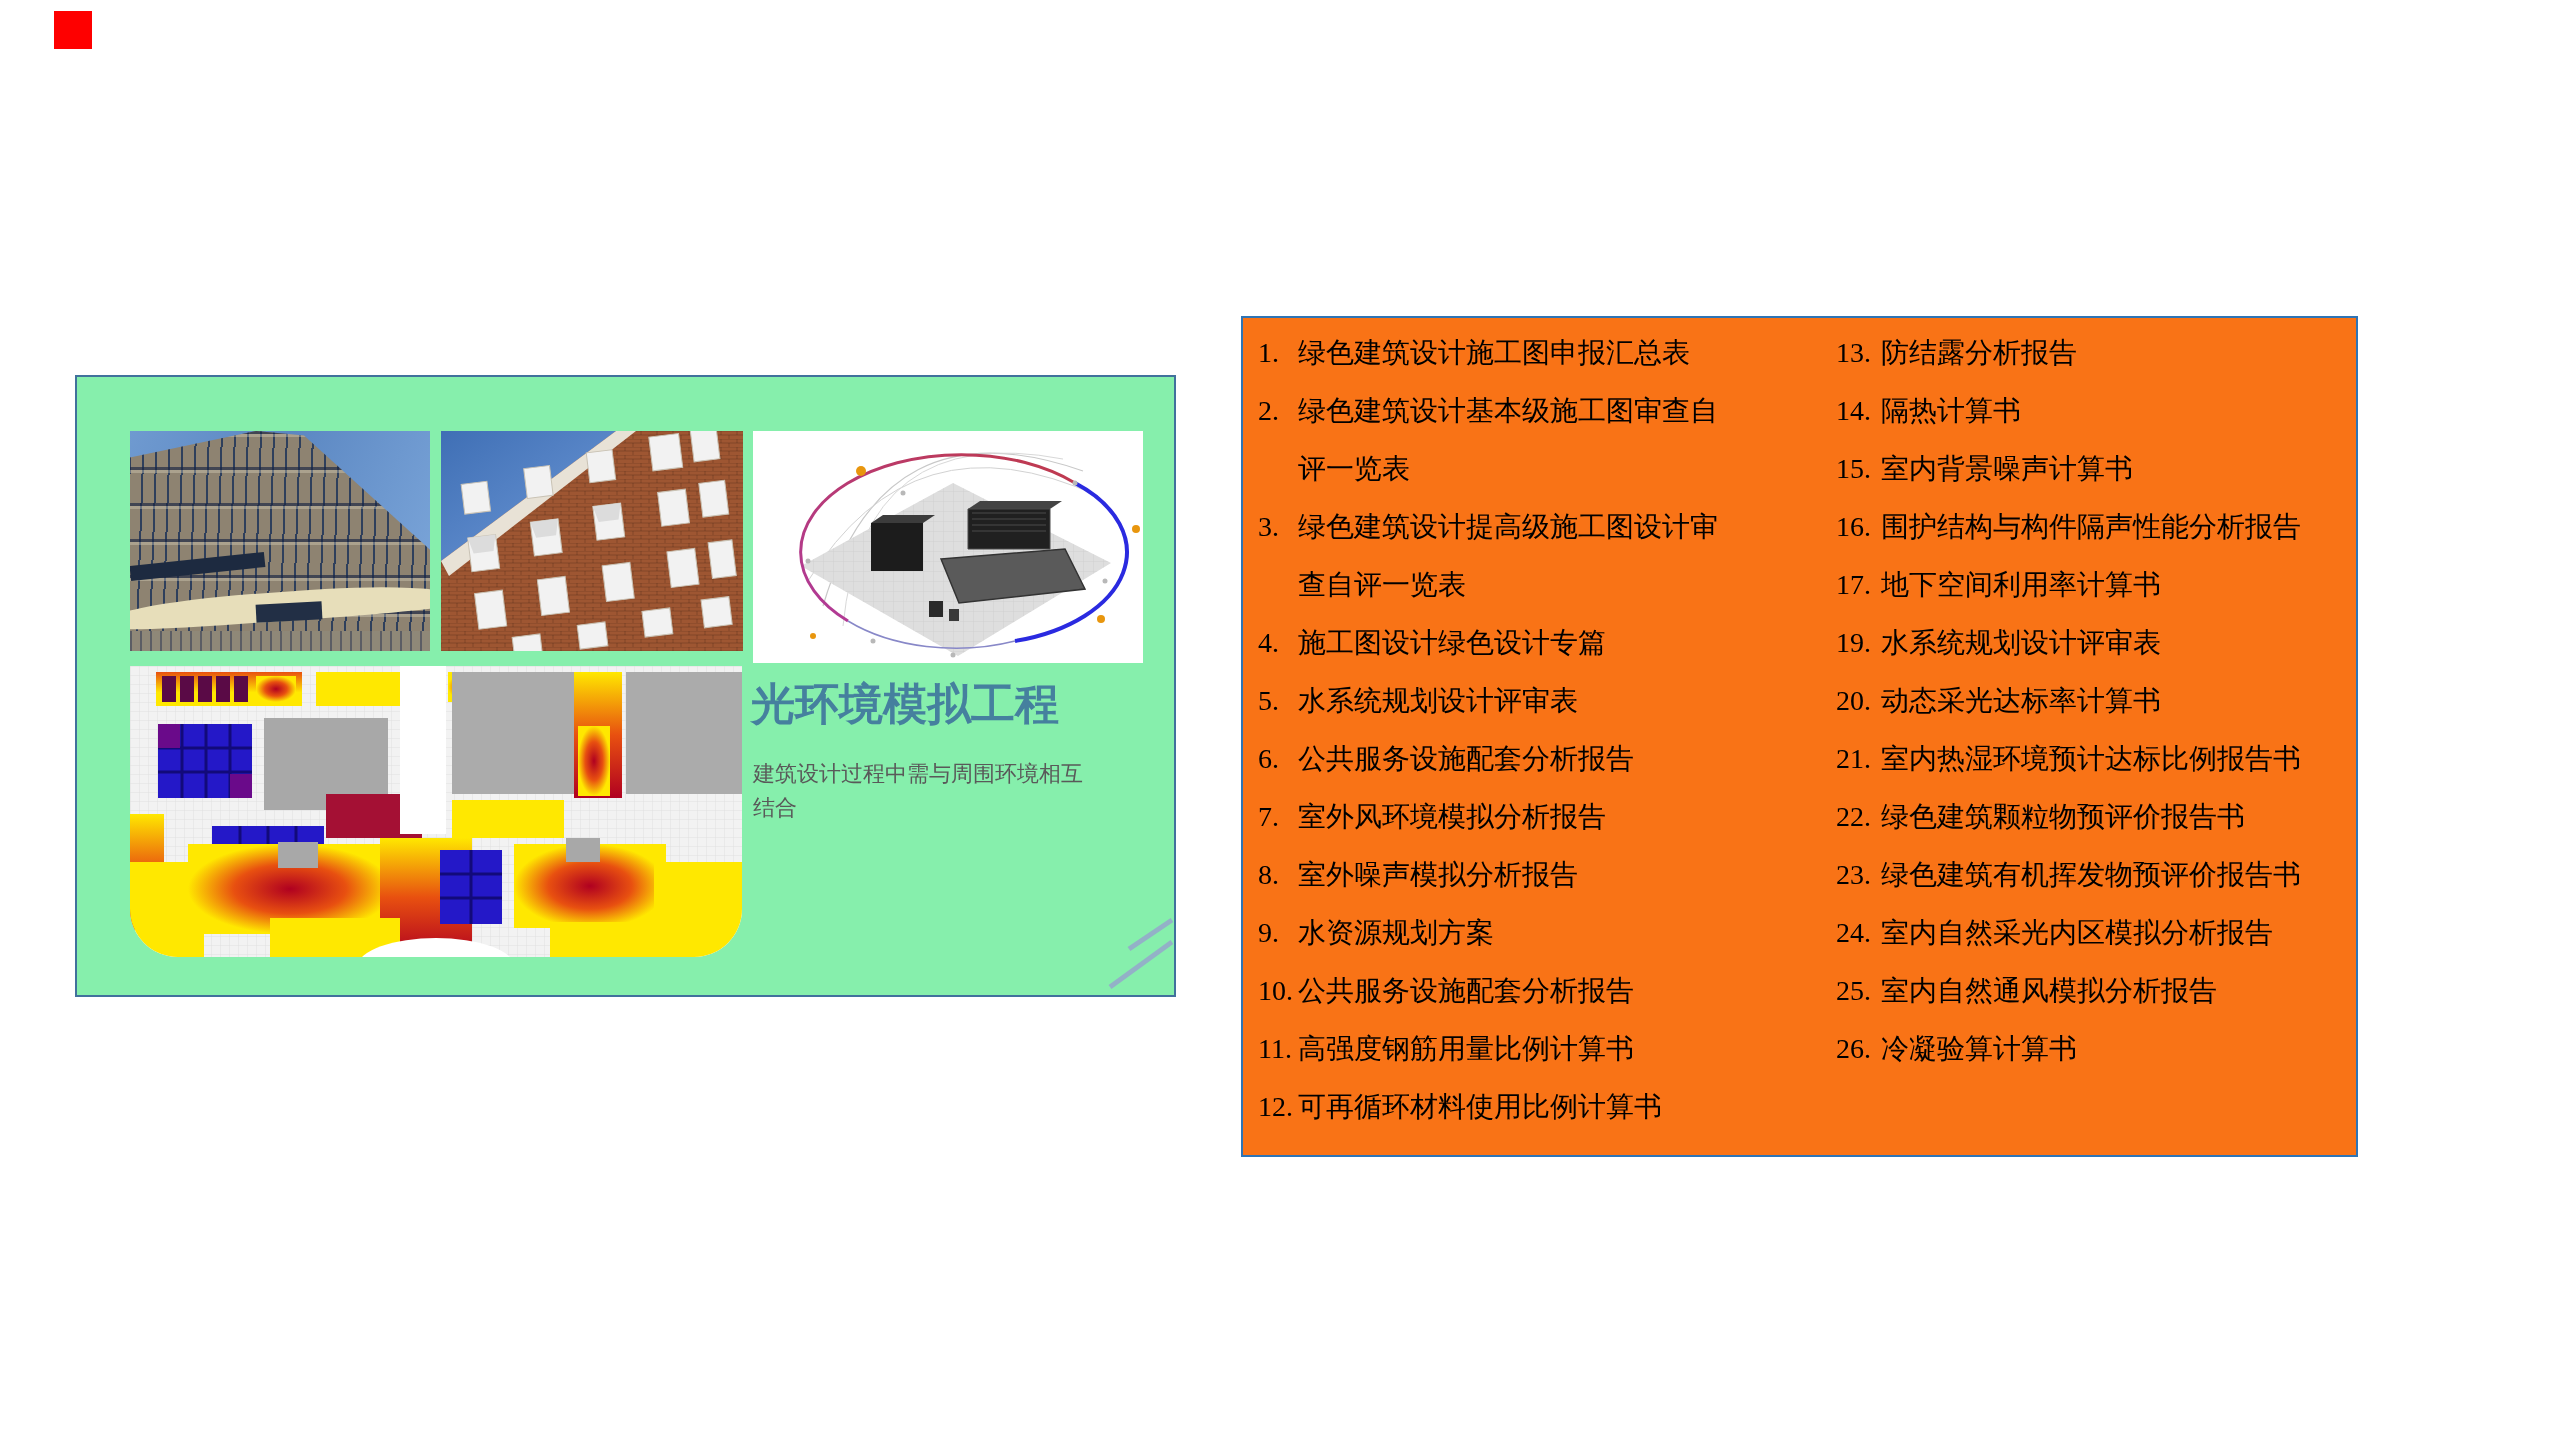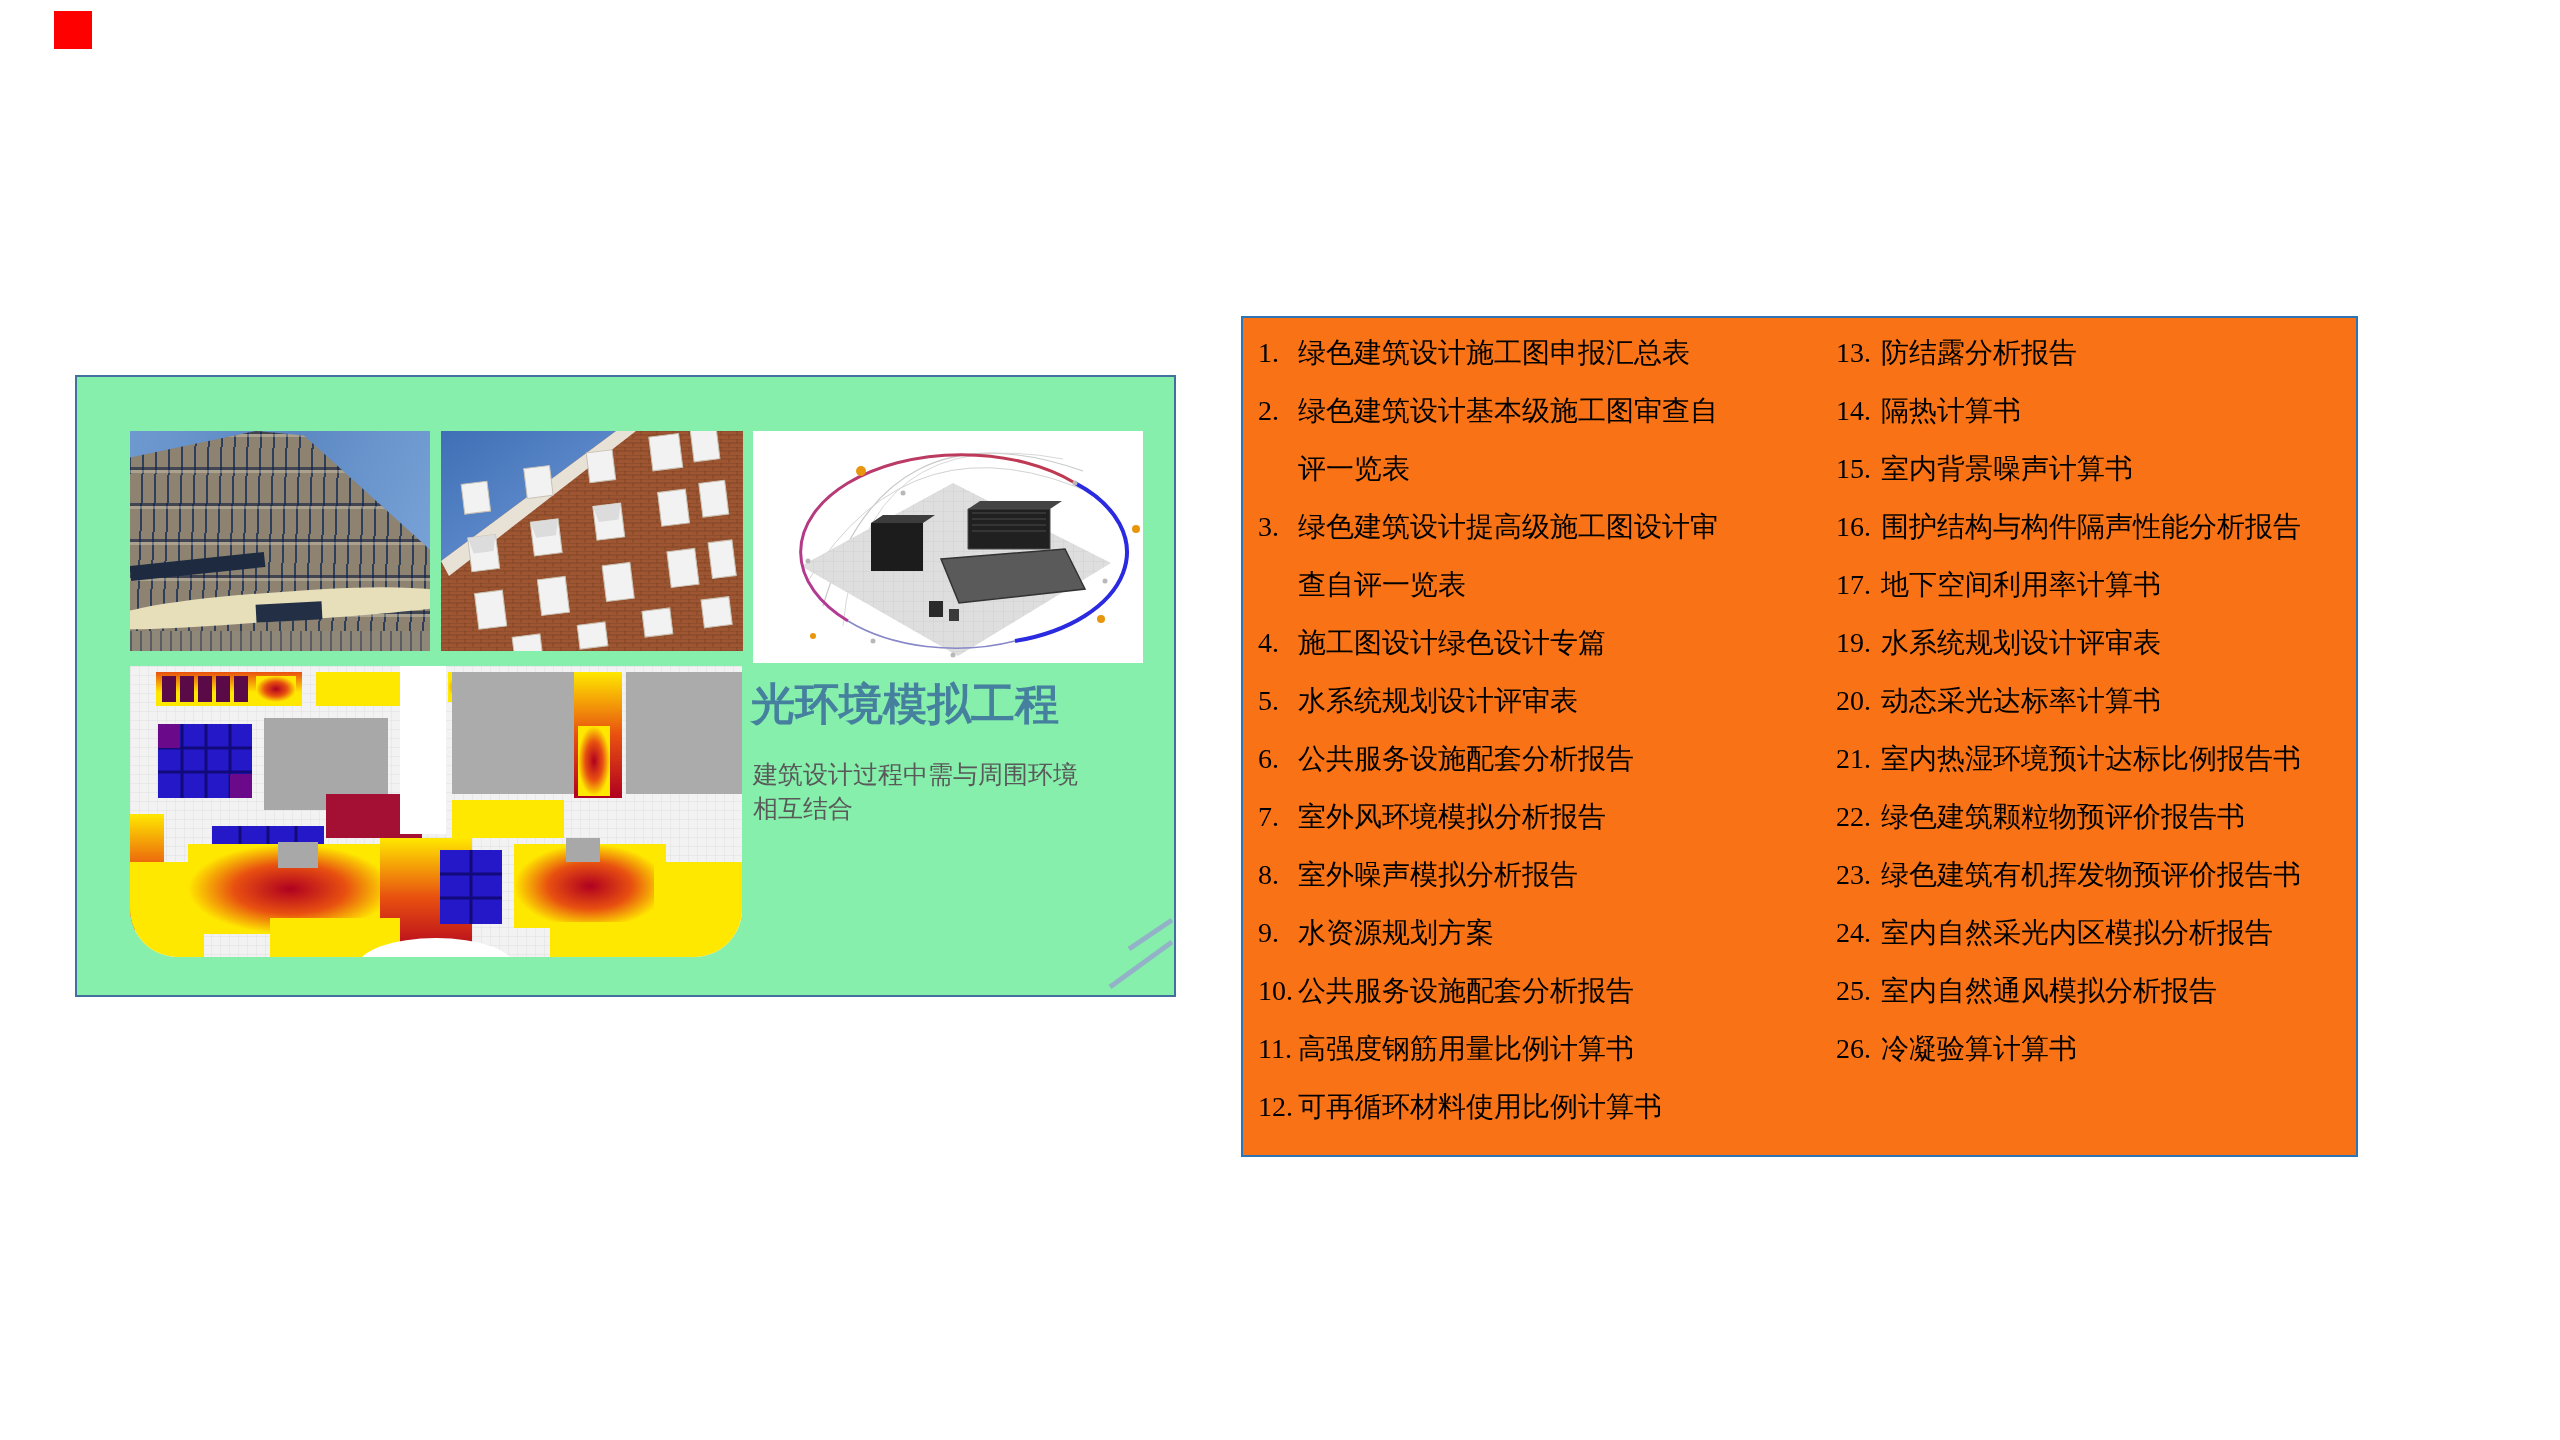--- a/index.html
+++ b/index.html
@@ -32,21 +32,21 @@
 
   
   .photo2{left:364px;top:54px;width:302px;height:220px;overflow:hidden;background:#9e5632;}
   .tile3d{left:676px;top:54px;width:390px;height:232px;background:#ffffff;}
   .heatmap{left:53px;top:289px;width:612px;height:291px;background:#f4f4f4;
            border-radius:0 0 48px 48px;overflow:hidden;}
 
   
   .lp-title{left:674px;top:302px;font-size:44px;line-height:50px;font-weight:bold;color:#45809e;
             font-family:"Liberation Sans","DejaVu Sans",sans-serif;}
-  .lp-subtitle{left:676px;top:380px;width:340px;font-size:25px;line-height:34px;color:#595959;}
+  .lp-subtitle{left:676px;top:380px;width:340px;font-size:22px;line-height:34px;color:#595959;}
 
   .corner-decor{position:absolute;right:1px;bottom:1px;width:120px;height:120px;}
 
   
   .right-panel{position:absolute;left:1241px;top:316px;width:1117px;height:841px;
                border:2px solid #2e74b5;box-sizing:border-box;background:#f97316;}
   .col{position:absolute;top:6px;}
   .col-a{left:0;width:575px;}
   .col-b{left:593px;width:515px;}
   .row{height:58px;line-height:58px;white-space:nowrap;padding-left:15px;

